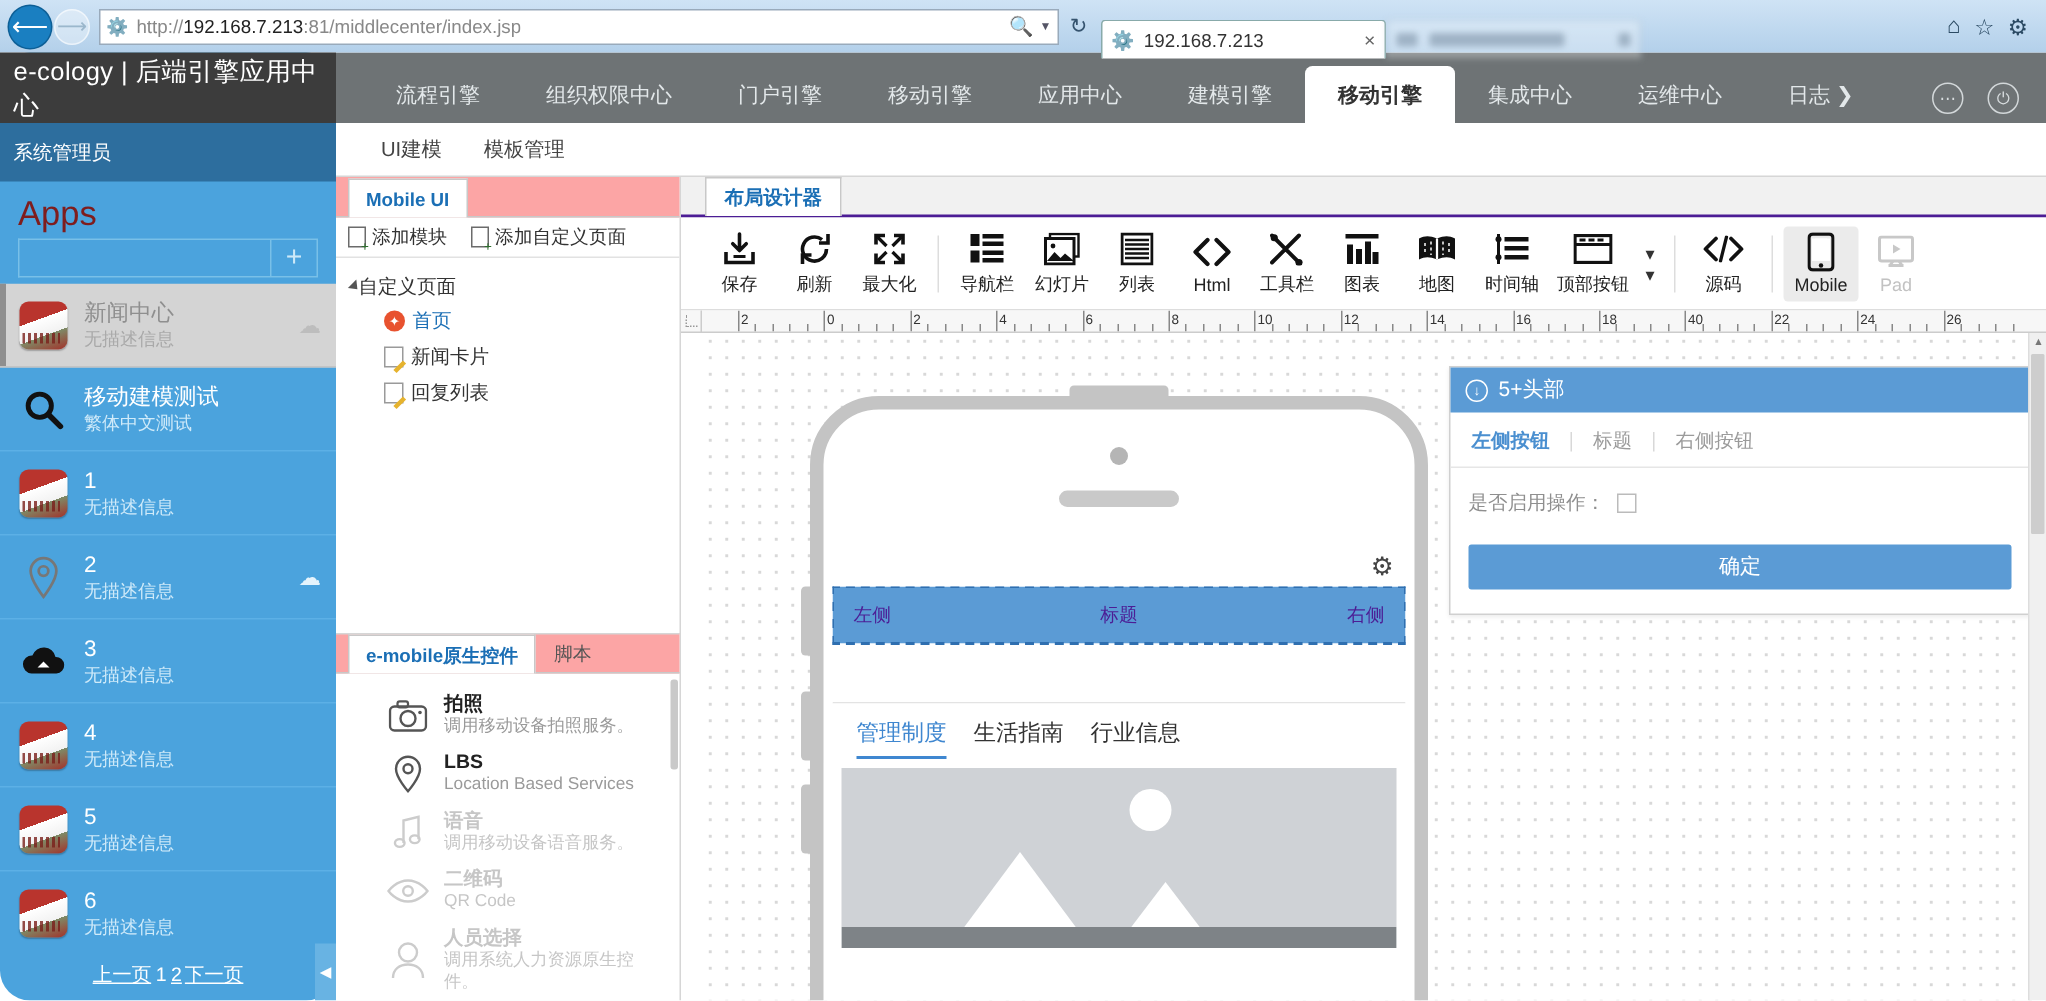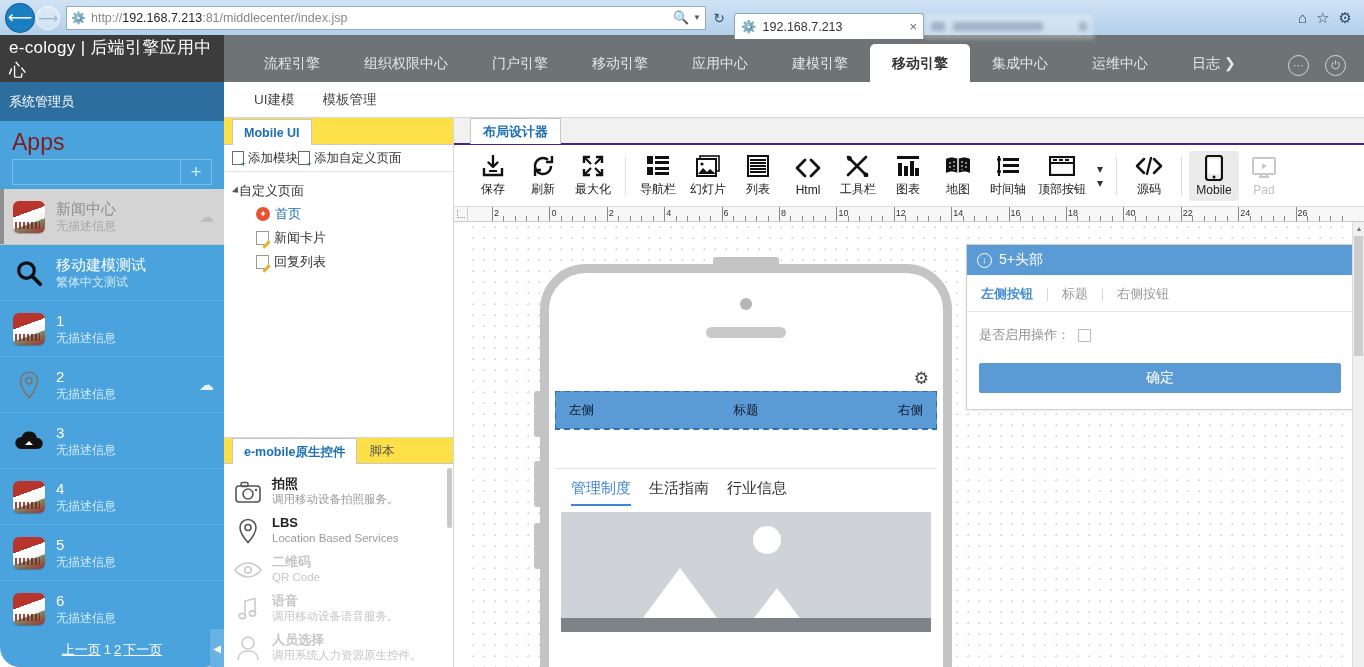--- a/index.html
+++ b/index.html
@@ -122,45 +122,45 @@
   .topnav .nright { margin-left:auto; display:flex; align-items:center; gap:16px; padding:0 18px 6px 0; color:#d9dee0; }
   .circ-ico { width:21px; height:21px; border:1.6px solid #d3d8da; border-radius:50%; display:flex; align-items:center; justify-content:center; font-size:11px; }
 
   .subnav { height:36px; background:#fff; border-bottom:1px solid #d6d6d6; display:flex; align-items:center; padding-left:16px; }
   .subnav .stab { padding:0 14px; font-size:13.5px; color:#444; }
 
   .panes { flex:1; display:flex; min-height:0; background:#f2f2f2; }
 
   
   .midpanel { width:230px; background:#fff; border-right:1px solid #d6d6d6; display:flex; flex-direction:column; }
-  .pane-tabs { display:flex; align-items:flex-end; height:27px; background:#fde047; border-bottom:1px solid #c8c8c8; padding-left:8px; }
+  .pane-tabs { display:flex; align-items:flex-end; height:27px; background:#fca5a5; border-bottom:1px solid #c8c8c8; padding-left:8px; }
   .pane-tabs .pt {
     padding:0 11px; height:26px; line-height:26px; font-size:12.5px; color:#555;
     border:1px solid transparent; border-bottom:none;
   }
   .pane-tabs .pt.active {
     background:#fff; border-color:#c8c8c8; color:#1b6fb5; font-weight:bold;
     position:relative; top:1px;
   }
-  .mid-actions { height:27px; display:flex; align-items:center; gap:0; padding:0 8px; border-bottom:1px solid #e2e2e2; font-size:12.5px; color:#333; }
+  .mid-actions { height:27px; display:flex; align-items:center; gap:16px; padding:0 8px; border-bottom:1px solid #e2e2e2; font-size:12.5px; color:#333; }
   .mid-actions .act { display:flex; align-items:center; gap:4px; }
   .pgico { width:12px; height:14px; border:1px solid #6b6b6b; position:relative; display:inline-block; }
   .pgico::after{content:"+";position:absolute;right:-3px;bottom:-5px;font-size:9px;color:#2d6e2d;line-height:1;}
   .tree { padding:8px 0 0 10px; flex:0 0 auto; }
   .tree-root { display:flex; align-items:center; gap:0; font-size:13px; color:#333; padding:2px 0; }
   .caret-ico { width:0;height:0;border-left:5px solid #555;border-top:4px solid transparent;border-bottom:4px solid transparent; transform:rotate(45deg);}
   .tree-child { display:flex; align-items:center; gap:5px; font-size:13px; padding:3px 0 3px 22px; }
   .star-ico { width:14px;height:14px;border-radius:50%;background:#e8522f;color:#fff;font-size:9px;display:flex;align-items:center;justify-content:center;}
   .edit-ico { width:13px;height:14px;border:1px solid #9a9a9a;position:relative;background:#fff;}
   .edit-ico::after{content:"";position:absolute;right:-3px;bottom:-2px;width:9px;height:3px;background:#e6b32e;transform:rotate(-45deg);}
   .tree-child .lbl { color:#333; }
   .tree-child.linked .lbl { color:#1b6fb5; }
   .mid-spacer { flex:1; }
   .widgets-head { border-top:1px solid #d6d6d6; }
-  .widget-list { padding:8px 0 0 0; }
+  .widget-list { padding:8px 0 0 0;margin-left:24px; }
   .widget-item { display:flex; align-items:center; padding:4px 10px; gap:10px; }
   .w-ico { width:28px;height:28px;flex:0 0 28px;display:flex;align-items:center;justify-content:center;color:#555;}
   .w-name { font-size:13px; color:#222; font-weight:bold; line-height:16px;}
   .w-desc { font-size:11.5px; color:#9a9a9a; line-height:15px;}
   .widget-item.disabled .w-name,.widget-item.disabled .w-desc{color:#c6c6c6;}
   .widget-item.disabled .w-ico{color:#ccc;}
 
   
   .designer { flex:1; display:flex; flex-direction:column; min-width:0; background:#fff; position:relative; }
   .dz-tabs { height:27px; background:#f1f1f1; border-bottom:2px solid #4c1d95; display:flex; align-items:flex-end; padding-left:16px;}
@@ -201,21 +201,21 @@
   }
   .phone .notch-btn { position:absolute; left:50%; transform:translateX(-50%); top:-16px; width:66px; height:9px; background:#c4c4c4; border-radius:3px 3px 0 0;}
   .phone .sidebtn { position:absolute; left:-15px; width:6px; background:#c4c4c4; border-radius:3px 0 0 3px; }
   .phone .sb1{ top:118px; height:46px;} .phone .sb2{ top:188px; height:46px;} .phone .sb3{ top:250px; height:46px;}
   .phone .cam { position:absolute; left:50%; transform:translateX(-50%); top:25px; width:12px; height:12px; border-radius:50%; background:#b5b5b5; }
   .phone .spk { position:absolute; left:50%; transform:translateX(-50%); top:54px; width:80px; height:11px; border-radius:6px; background:#c9c9c9; }
   .phone .gearbtn { position:absolute; right:14px; top:95px; color:#444; font-size:17px; }
   .screen { position:absolute; left:6px; right:6px; top:118px; bottom:0; overflow:hidden; }
   .ph-header {
     height:38px; background:#5b9bd5; outline:2px dashed #2f6fb0; outline-offset:-1px;
-    display:flex; align-items:center; color:#0f172a; font-size:12.5px; padding:0 14px;
+    display:flex; align-items:center; color:#4c1d95; font-size:12.5px; padding:0 14px;
   }
   .ph-header .mid { flex:1; text-align:center; }
   .ph-blank { height:40px; background:#fff; border-bottom:1px solid #e3e3e3; }
   .ph-tabs { display:flex; gap:18px; padding:10px 16px 0 16px; font-size:15px; background:#fff; }
   .ph-tabs .t { padding-bottom:6px; color:#333; }
   .ph-tabs .t.active { color:#3f87d0; border-bottom:2px solid #3f87d0; }
   .ph-img { margin:6px 6px 0 6px; height:120px; background:#cfd2d6; position:relative; overflow:hidden; }
   .ph-img .sun { position:absolute; left:52%; top:14px; width:28px; height:28px; border-radius:50%; background:#fff; }
   .ph-img .m1,.ph-img .m2 { position:absolute; bottom:-6px; width:0;height:0; border-style:solid; border-color:transparent transparent #fff transparent; }
   .ph-img .m1 { left:18%; border-width:0 52px 70px 52px; }
@@ -486,41 +486,41 @@
                     <circle cx="11" cy="9.5" r="3" fill="none" stroke="#555" stroke-width="1.6"></circle>
                   </svg>
               </div>
               <div>
                 <div class="w-name">LBS</div>
                 <div class="w-desc">Location Based Services</div>
               </div>
             </div>
             <div class="widget-item disabled">
               <div class="w-ico">
-                <svg width="28" height="18" viewBox="0 0 28 18">
-                    <path d="M1 9s5-7 13-7 13 7 13 7-5 7-13 7S1 9 1 9z" fill="none" stroke="#ccc" stroke-width="1.6"></path>
-                    <circle cx="14" cy="9" r="3.2" fill="none" stroke="#ccc" stroke-width="1.6"></circle>
-                  </svg>
-              </div>
-              <div>
-                <div class="w-name">二维码</div>
-                <div class="w-desc">QR Code</div>
-              </div>
-            </div>
-            <div class="widget-item disabled">
-              <div class="w-ico">
                 <svg width="22" height="24" viewBox="0 0 22 24">
                     <path d="M8 19V4l10-2.5v15" fill="none" stroke="#ccc" stroke-width="1.6"></path>
                     <ellipse cx="5.5" cy="19" rx="3.2" ry="2.6" fill="none" stroke="#ccc" stroke-width="1.6"></ellipse>
                     <ellipse cx="15.5" cy="16.5" rx="3.2" ry="2.6" fill="none" stroke="#ccc" stroke-width="1.6"></ellipse>
                   </svg>
               </div>
               <div>
                 <div class="w-name">语音</div>
                 <div class="w-desc">调用移动设备语音服务。</div>
+              </div>
+            </div>
+            <div class="widget-item disabled">
+              <div class="w-ico">
+                <svg width="28" height="18" viewBox="0 0 28 18">
+                    <path d="M1 9s5-7 13-7 13 7 13 7-5 7-13 7S1 9 1 9z" fill="none" stroke="#ccc" stroke-width="1.6"></path>
+                    <circle cx="14" cy="9" r="3.2" fill="none" stroke="#ccc" stroke-width="1.6"></circle>
+                  </svg>
+              </div>
+              <div>
+                <div class="w-name">二维码</div>
+                <div class="w-desc">QR Code</div>
               </div>
             </div>
             <div class="widget-item disabled">
               <div class="w-ico">
                 <svg width="24" height="26" viewBox="0 0 24 26">
                     <circle cx="12" cy="8" r="6" fill="none" stroke="#ccc" stroke-width="1.6"></circle>
                     <path d="M2 25c0-6 4.5-9 10-9s10 3 10 9" fill="none" stroke="#ccc" stroke-width="1.6"></path>
                   </svg>
               </div>
               <div>

